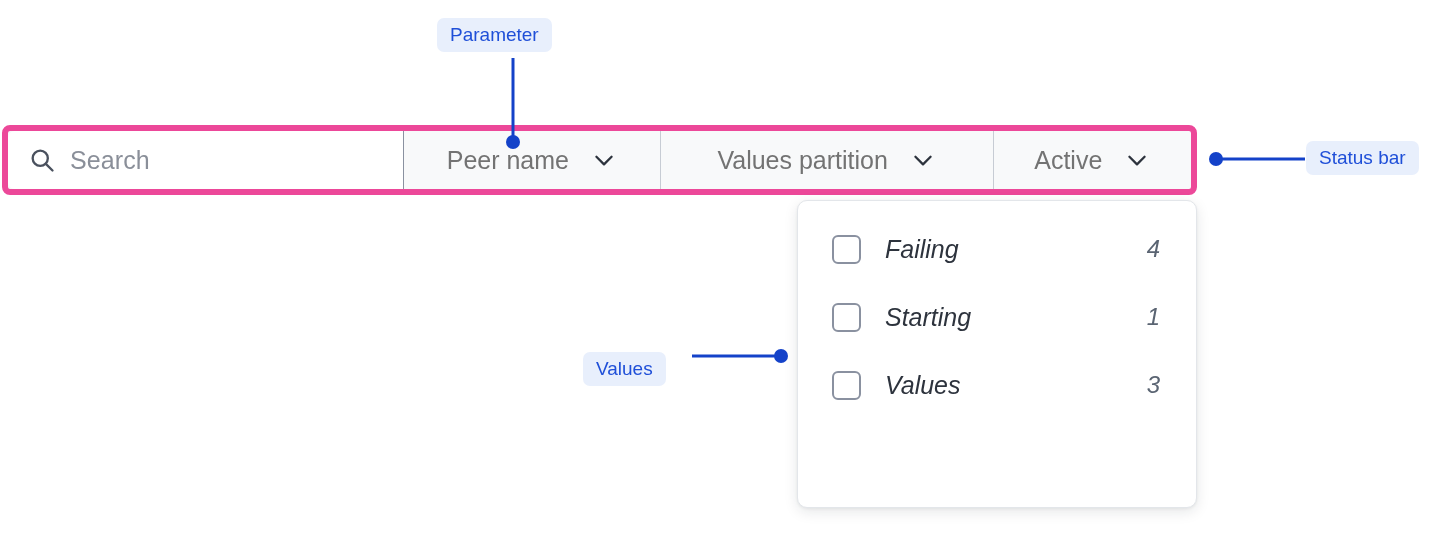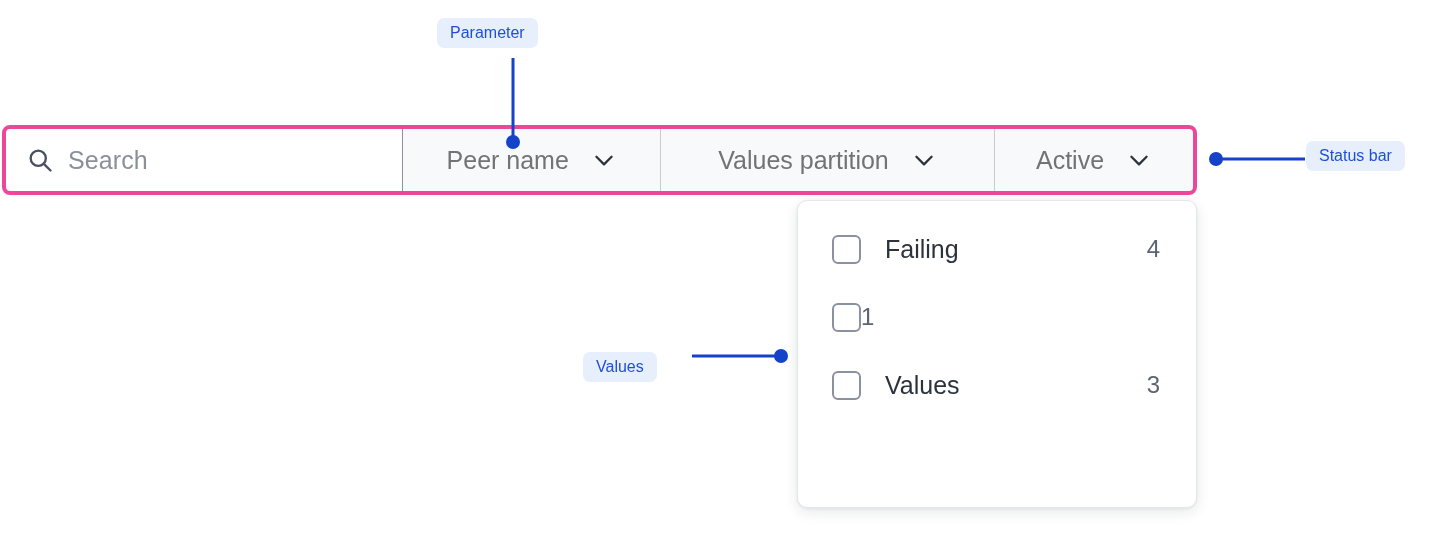--- a/index.html
+++ b/index.html
@@ -18,21 +18,21 @@
 
   
   #filter-bar {
     position: absolute;
     left: 2px;
     top: 125px;
     width: 1195px;
     height: 70px;
     display: flex;
     align-items: stretch;
-    border: 4px solid #ec4899;
+    border: 6px solid #ec4899;
     border-radius: 8px;
     background: #f8f9fa;
     box-sizing: border-box;
   }
 
   .search-cell {
     width: 400px;
     display: flex;
     align-items: center;
     gap: 14px;
@@ -77,20 +77,21 @@
     left: 797px;
     top: 200px;
     width: 400px;
     height: 308px;
     background: #ffffff;
     border: 1px solid #e3e6ea;
     border-radius: 10px;
     box-shadow: 0 4px 14px rgba(20,26,38,.10), 0 1px 3px rgba(20,26,38,.06);
     box-sizing: border-box;
     padding: 14px 0;
+    font-style: italic;
   }
   .value-row {
     height: 68px;
     display: flex;
     align-items: center;
     padding: 0 36px 0 34px;
     box-sizing: border-box;
   }
   .vcheck {
     width: 29px;
@@ -113,21 +114,21 @@
     color: #5a6472;
     text-align: right;
     flex: 0 0 auto;
   }
 
   
   .anno-pill {
     position: absolute;
     background: #e8effc;
     color: #1f4fd8;
-    font-size: 16px;
+    font-size: 19px;
     border-radius: 7px;
     padding: 6px 13px;
     white-space: nowrap;
     box-sizing: border-box;
   }
   #anno-parameter { left: 437px; top: 18px; }
   #anno-filterbar { left: 1306px; top: 141px; }
   #anno-values    { left: 583px; top: 352px; }
 
   #anno-svg {
@@ -185,20 +186,21 @@
 
   <div class="value-row">
     <span class="vcheck"></span>
     <span class="vlabel">Failing</span>
     <span class="vcount">4</span>
   </div>
 
 
   <div class="value-row">
     <span class="vcheck"></span>
+    <span class="vlabel">Starting</span>
     <span class="vcount">1</span>
   </div>
 
   <div class="value-row">
     <span class="vcheck"></span>
     <span class="vlabel">Values</span>
     <span class="vcount">3</span>
   </div>
 
 </div>

